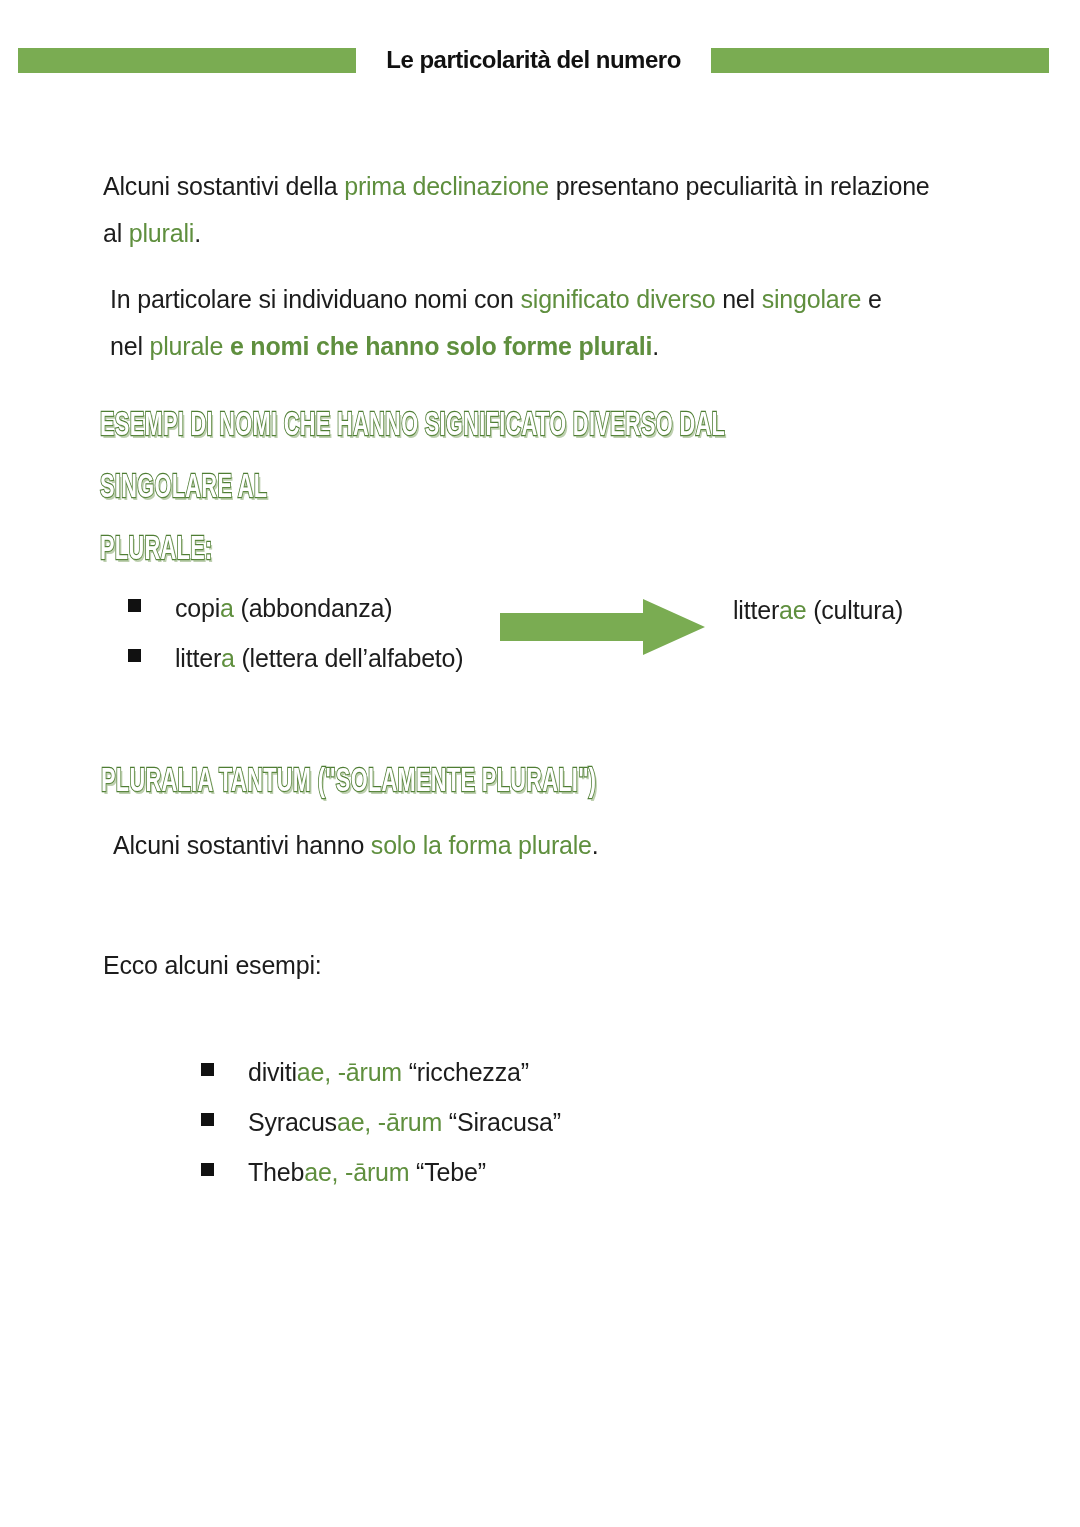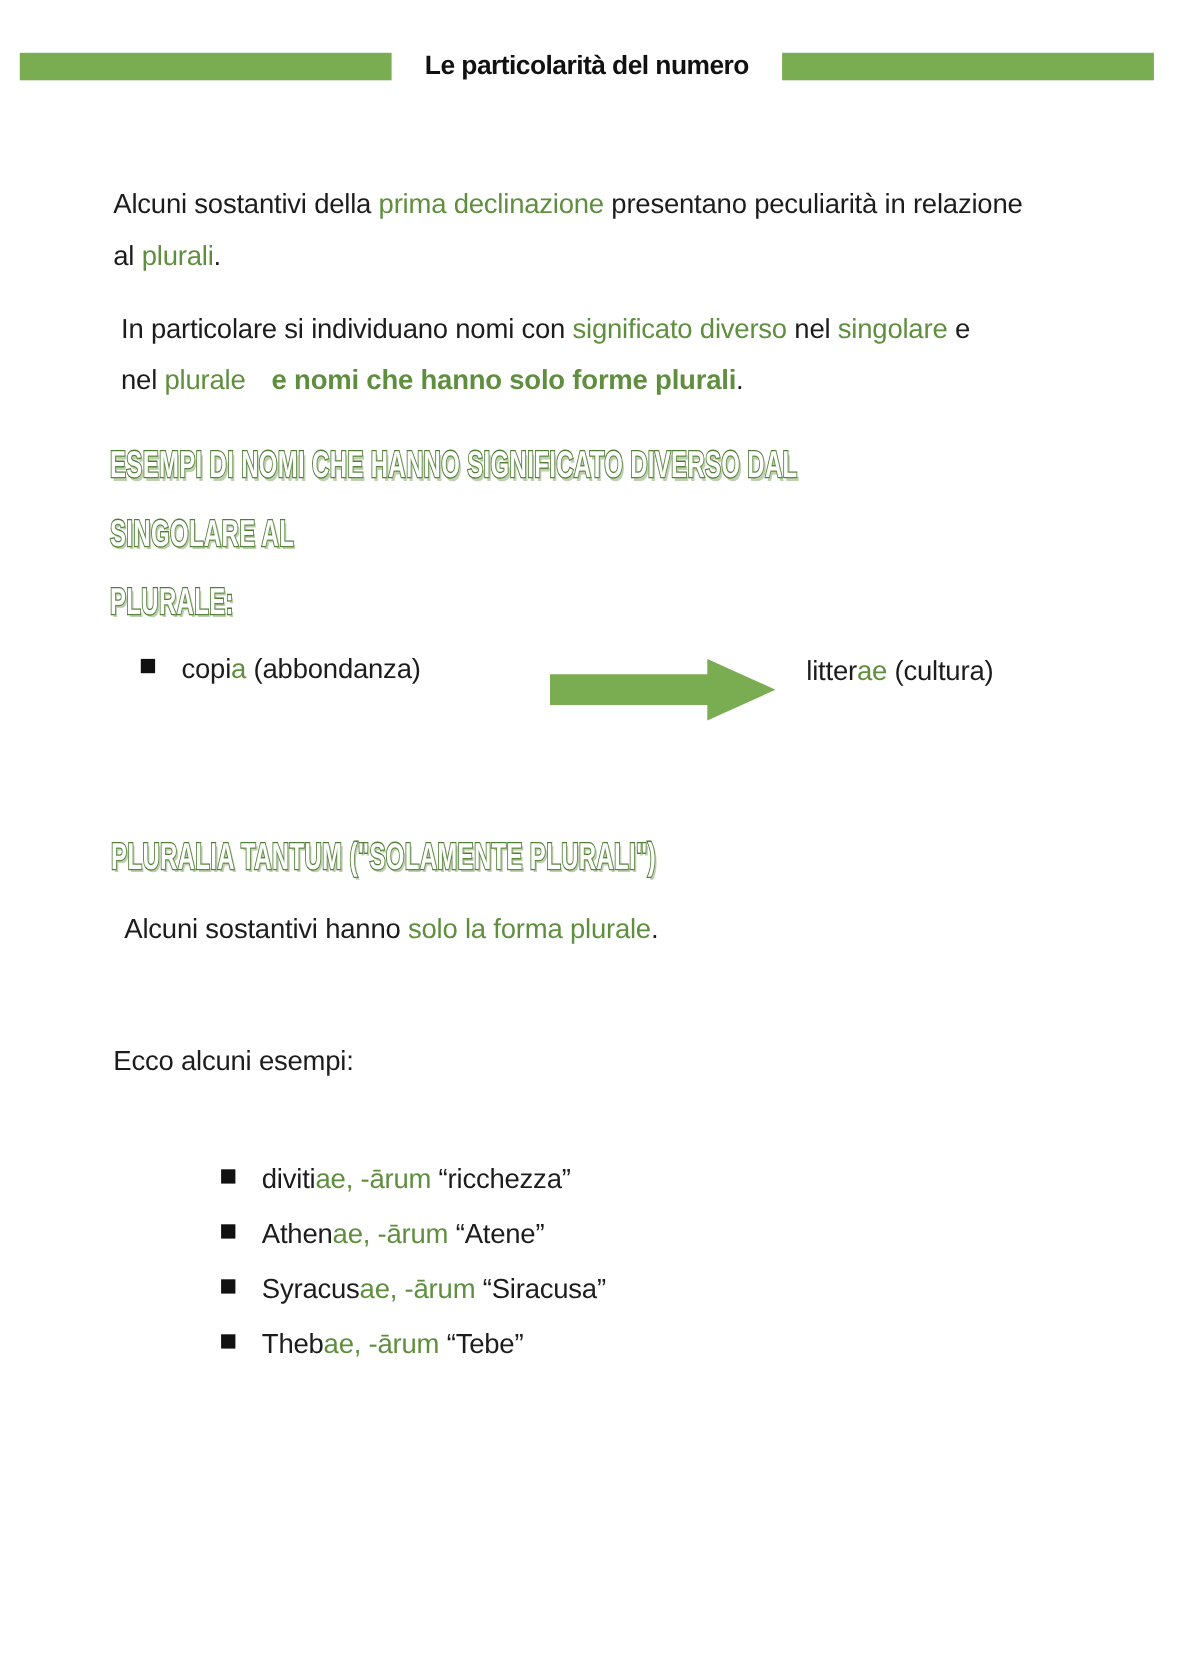--- a/index.html
+++ b/index.html
@@ -29,39 +29,40 @@
     white-space:nowrap;color:#111;
   }
   
   .para{
     position:absolute;
     font-size:25px;letter-spacing:-0.2px;line-height:47px;
     white-space:pre-wrap;width:960px;
   }
   .run-k{color:var(--ink);}
   .run-g{color:var(--green);}
-  .run-gb{color:var(--green);font-weight:bold;margin-left:17px;}
+  .run-gb{color:var(--green);font-weight:bold;}
   
   .bubble{
     position:absolute;
     font-size:34px;font-weight:800;line-height:62px;
     color:#ffffff;
     -webkit-text-stroke:2.4px var(--outline);
     paint-order:stroke fill;
     text-shadow:3px 3px 0 rgba(110,150,80,0.45);
     white-space:pre-line;
     transform:scaleX(0.64);transform-origin:left top;
     letter-spacing:0.5px;
   }
   
   .blist{position:absolute;}
   .brow{
     display:flex;align-items:flex-start;
     height:50px;font-size:25px;letter-spacing:-0.2px;line-height:44px;
     white-space:nowrap;
+    gap:10px;
   }
   .bsq{
     width:13px;height:13px;background:#111;
     margin:13px 24px 0 0;flex:0 0 auto;
   }
   
   .col{position:absolute;font-size:25px;letter-spacing:-0.2px;}
   .col .crow{height:52px;line-height:48px;white-space:nowrap;}
   
   .arrow{position:absolute;}
@@ -82,20 +83,24 @@
   <div class="para" style="top:276px;left:110px;"><span class="run-k">In particolare si individuano nomi con </span><span class="run-g">significato diverso</span><span class="run-k"> nel </span><span class="run-g">singolare</span><span class="run-k"> e</span><br><span class="run-k">nel </span><span class="run-g">plurale</span><span class="run-k"> </span><span class="run-gb">e nomi che hanno solo forme plurali</span><span class="run-k">.</span></div>
 
   <div class="bubble" style="top:392px;left:100px;">ESEMPI DI NOMI CHE HANNO SIGNIFICATO DIVERSO DAL SINGOLARE AL
 PLURALE:</div>
 
   <div class="blist" style="top:586px;left:128px;">
     <div class="brow">
       <span class="bsq"></span>
       <span><span class="run-k">copi</span><span class="run-g">a</span><span class="run-k"> (abbondanza)</span></span>
     </div>
+    <div class="brow">
+      <span class="bsq"></span>
+      <span><span class="run-k">litter</span><span class="run-g">a</span><span class="run-k"> (lettera dell’alfabeto)</span></span>
+    </div>
   </div>
 
   <svg class="arrow" style="top:598px;left:500px;" width="206" height="58" viewBox="0 0 206 58">
     <polygon points="0,15 143,15 143,1 205,29 143,57 143,43 0,43" fill="#7aac52"></polygon>
   </svg>
 
   <div class="col" style="top:586px;left:733px;">
     <div class="crow"><span class="run-k">litter</span><span class="run-g">ae</span><span class="run-k"> (cultura)</span></div>
   </div>
 
@@ -105,24 +110,20 @@
 
   <div class="para" style="top:942px;left:103px;">Ecco alcuni esempi:</div>
 
   <div class="blist" style="top:1050px;left:201px;">
     <div class="brow">
       <span class="bsq"></span>
       <span><span class="run-k">diviti</span><span class="run-g">ae, -ārum</span><span class="run-k"> “ricchezza”</span></span>
     </div>
     <div class="brow">
       <span class="bsq"></span>
-      <span><span class="run-k">Athen</span><span class="run-g">ae, -ārum</span><span class="run-k"> “Atene”</span></span>
-    </div>
-    <div class="brow">
-      <span class="bsq"></span>
       <span><span class="run-k">Syracus</span><span class="run-g">ae, -ārum</span><span class="run-k"> “Siracusa”</span></span>
     </div>
     <div class="brow">
       <span class="bsq"></span>
       <span><span class="run-k">Theb</span><span class="run-g">ae, -ārum</span><span class="run-k"> “Tebe”</span></span>
     </div>
   </div>
 
 </div>
 

